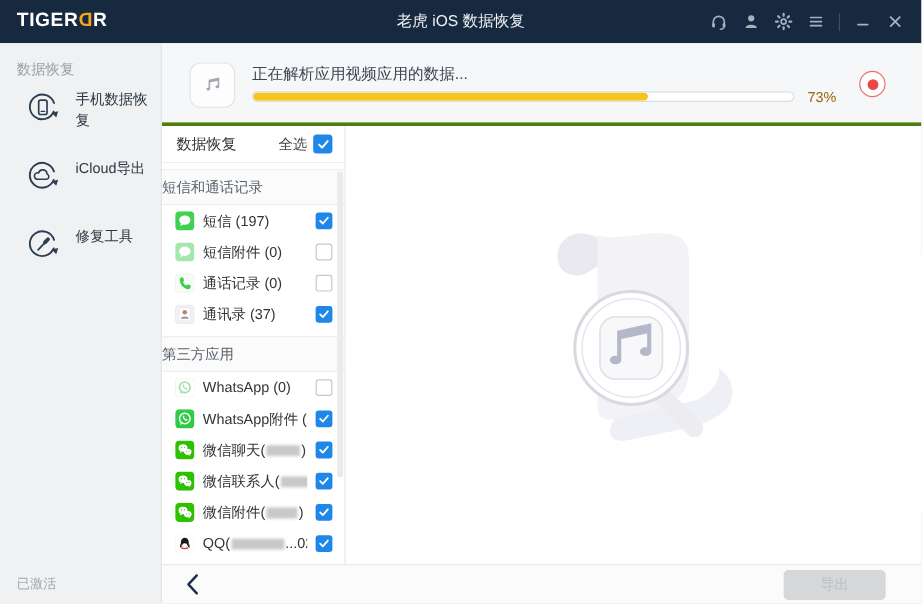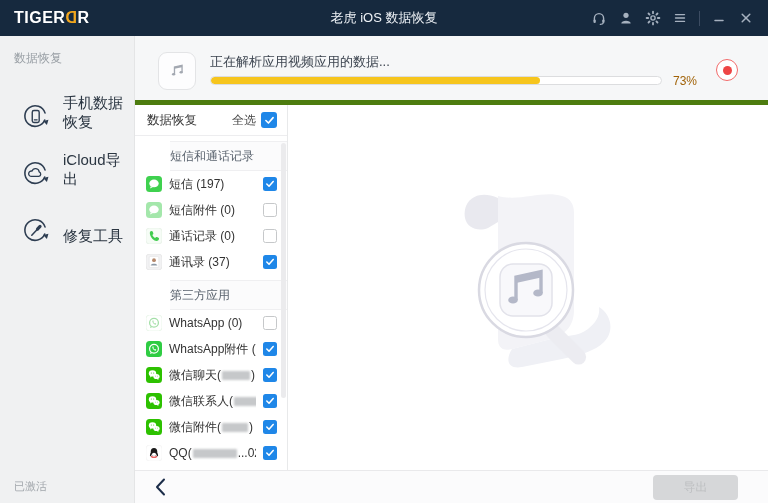--- a/index.html
+++ b/index.html
@@ -10,41 +10,41 @@
   .logo{width:170px;font-size:16px;font-weight:bold;color:#fff;letter-spacing:.5px;}
   .logo .accent{color:#f2a71e;display:inline-block;transform:scaleX(-1);}
   .titletext{flex:1;text-align:center;color:#eef2f6;font-size:13px;}
   .tb-icons{width:170px;display:flex;align-items:center;justify-content:flex-end;gap:11px;}
   .tb-btn{width:16px;height:16px;display:flex;align-items:center;justify-content:center;cursor:pointer;}
   .tb-div{width:1px;height:15px;background:#3c4c62;}
   
   .body{display:flex;height:467px;}
   .sidebar{width:135px;background:#f0f1f2;border-right:1px solid #e4e5e6;box-sizing:border-box;position:relative;flex:none;}
   .side-label{padding:14px 0 8px 14px;font-size:12px;color:#9aa0a6;}
-  .side-item{height:57px;display:flex;align-items:flex-end;padding-left:21px;gap:12px;font-size:15px;color:#2b3642;cursor:pointer;}
+  .side-item{height:57px;display:flex;align-items:flex-start;padding-left:21px;gap:12px;font-size:12px;color:#2b3642;cursor:pointer;}
   .side-item.active{background:#e2e3e4;}
   .side-item .sicon{width:30px;height:30px;flex:none;}
   .side-footer{position:absolute;left:14px;bottom:9px;font-size:11px;color:#a2a7ac;}
   main{flex:1;display:flex;flex-direction:column;min-width:0;}
   
-  .prog-area{height:69px;background:#f6f7f8;border-bottom:5px solid #4d7c0f;box-sizing:border-box;position:relative;flex:none;}
+  .prog-area{height:69px;background:#f6f7f8;border-bottom:3px solid #4d7c0f;box-sizing:border-box;position:relative;flex:none;}
   .tile{position:absolute;left:23px;top:16px;width:38px;height:38px;background:#fdfdfe;border:1px solid #e3e4e6;border-radius:9px;box-sizing:border-box;display:flex;align-items:center;justify-content:center;}
   .status{position:absolute;left:75px;top:17px;font-size:13px;color:#3d4550;}
   .bar{position:absolute;left:75px;top:40px;width:452px;height:9px;background:#fff;border:1px solid #dcdddf;border-radius:6px;box-sizing:border-box;overflow:hidden;}
   .fill{height:100%;background:#f6c51d;border-radius:6px;}
   .pct{position:absolute;left:538px;top:38px;font-size:12px;color:#a16207;}
   .rec{position:absolute;right:30px;top:23px;width:22px;height:22px;border:1.5px solid #f26b6b;border-radius:50%;background:#fff;box-sizing:border-box;display:flex;align-items:center;justify-content:center;cursor:pointer;}
   .rec .dot{width:9px;height:9px;border-radius:50%;background:#ee4545;}
   
   .content{flex:1;display:flex;min-height:0;}
   .list-panel{width:153px;flex:none;background:#fff;border-right:1px solid #e8e9ea;box-sizing:border-box;position:relative;overflow:hidden;}
   .list-head{height:31px;border-bottom:1px solid #ededef;display:flex;align-items:center;padding:0 10px 0 12px;box-sizing:border-box;}
   .lh-title{flex:1;font-size:12.5px;color:#333;}
   .lh-all{font-size:12px;color:#444;margin-right:5px;}
-  .sec-h{height:28px;line-height:28px;margin-top:5px;background:#fbfbfc;border-top:1px solid #efeff1;border-bottom:1px solid #efeff1;padding-left:0;font-size:12px;color:#59626d;margin-left:35px;}
+  .sec-h{height:28px;line-height:28px;margin-top:5px;background:#fbfbfc;border-top:1px solid #efeff1;border-bottom:1px solid #efeff1;padding-left:0;font-size:12px;color:#59626d;}
   .row{height:26px;display:flex;align-items:center;gap:7px;padding:0 10px 0 11px;box-sizing:border-box;cursor:pointer;}
   .app-ic{width:16px;height:16px;flex:none;display:flex;}
   .app-ic svg{width:16px;height:16px;}
   .row-label{flex:1;font-size:12px;color:#333;white-space:nowrap;overflow:hidden;}
   .blur{display:inline-block;height:9px;background:#c6c8ca;border-radius:1px;filter:blur(1.2px);vertical-align:middle;margin:0 1px;}
   .cb{width:14px;height:14px;border-radius:2.5px;box-sizing:border-box;display:flex;align-items:center;justify-content:center;flex:none;cursor:pointer;}
   .cb.on{background:#1f87e8;}
   .cb.off{background:#fff;border:1px solid #c6c8ca;}
   .cb-lg{width:16px;height:16px;border-radius:3px;}
   .scrollbar{position:absolute;right:1px;top:38px;width:5px;height:255px;background:#ebebed;border-radius:3px;cursor:pointer;}

